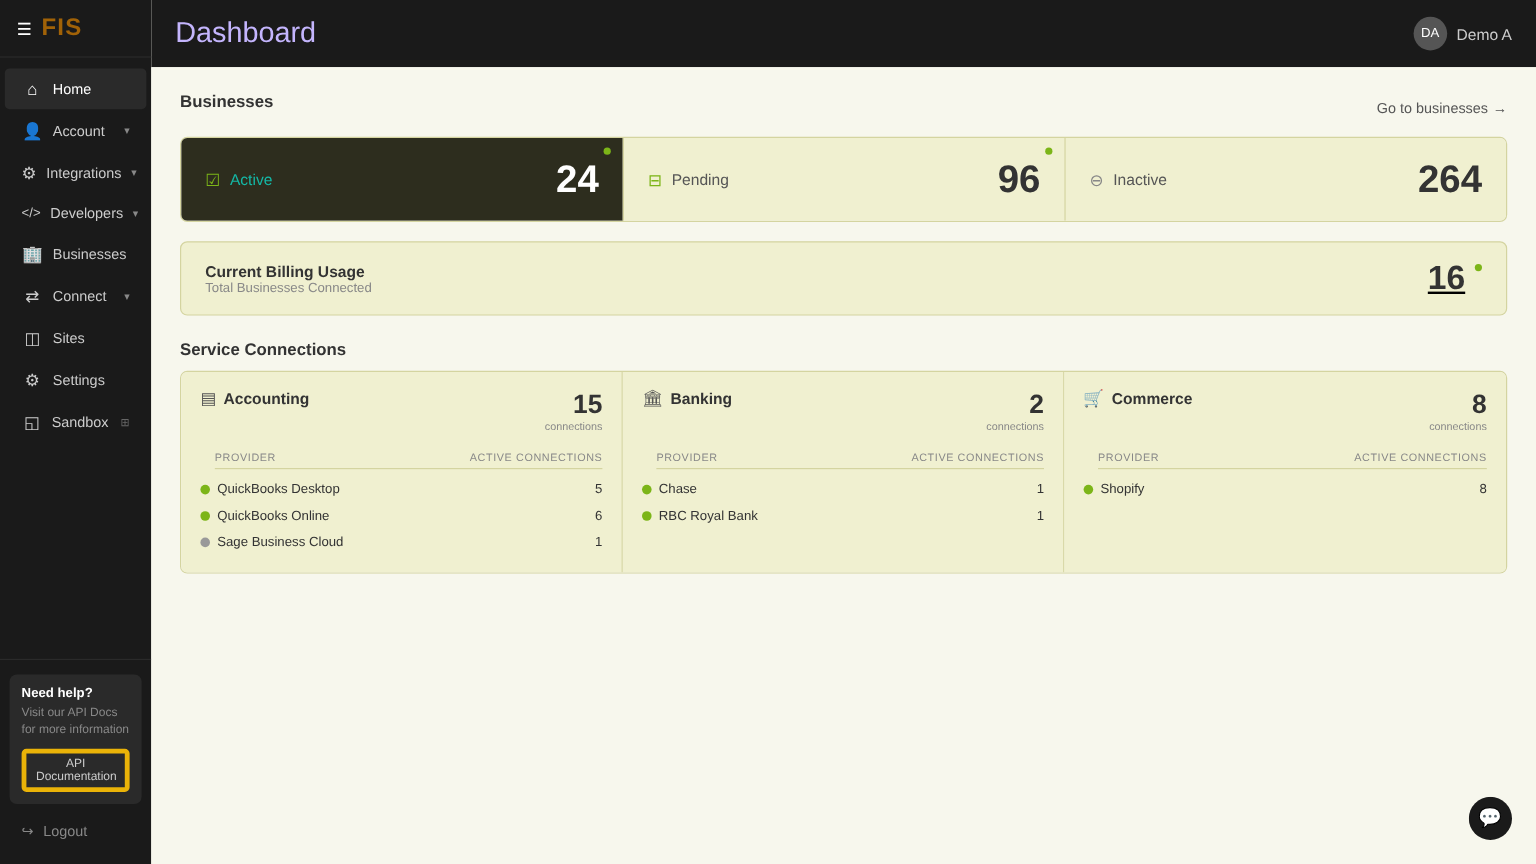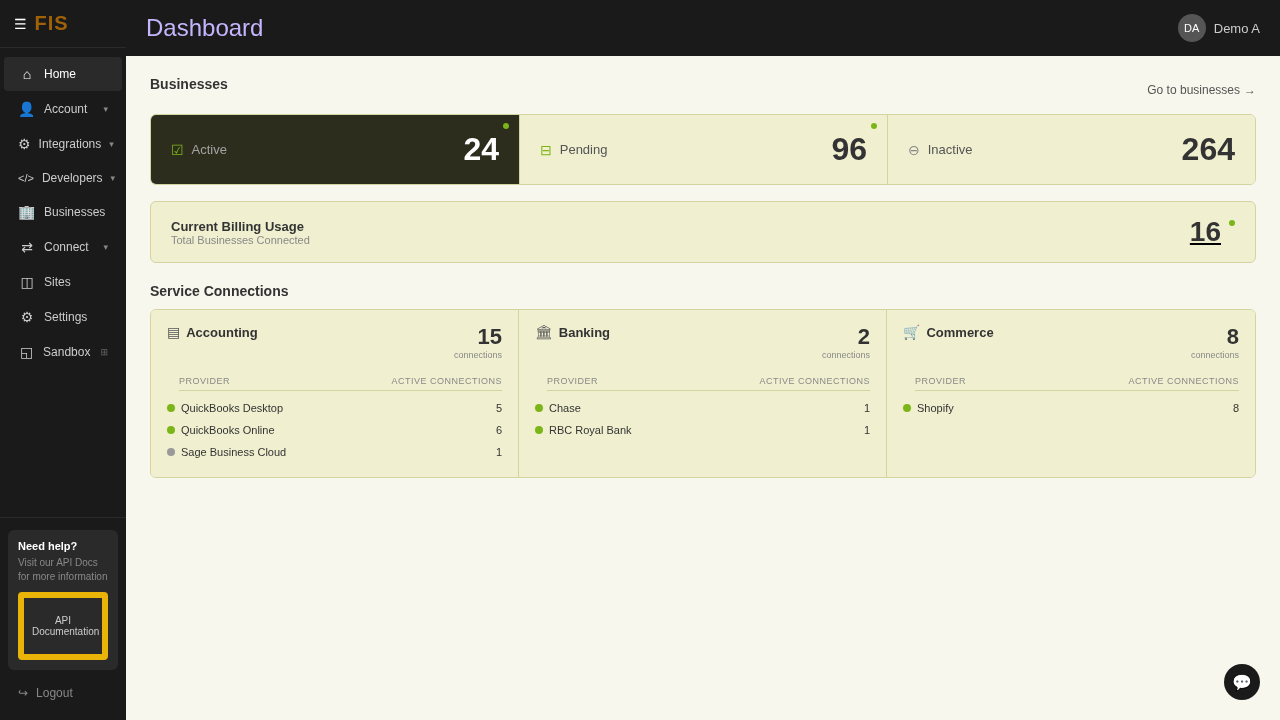--- a/index.html
+++ b/index.html
@@ -59,24 +59,24 @@
     .need-help-box {
       background: #2a2a2a;
       border-radius: 6px;
       padding: 10px;
       margin-bottom: 8px;
     }
     .need-help-title { color: #fff; font-size: 11px; font-weight: 600; margin-bottom: 4px; }
     .need-help-desc { color: #888; font-size: 10px; line-height: 1.4; margin-bottom: 8px; }
     .api-docs-btn {
       background: transparent;
-      border: 6px solid #eab308;
+      border: 4px solid #eab308;
       color: #ccc;
       font-size: 10px;
-      padding: 17px 8px;
+      padding: 3px 8px;
       border-radius: 4px;
       cursor: pointer;
       width: 100%;
     }
     .logout-item {
       display: flex;
       align-items: center;
       gap: 8px;
       padding: 8px 10px;
       color: #888;
@@ -188,21 +188,21 @@
       border-left: 1px solid #d4d4a0;
     }
 
     .biz-card-left {
       display: flex;
       align-items: center;
       gap: 8px;
     }
     .biz-card-icon { font-size: 14px; }
     .biz-card-label { font-size: 13px; font-weight: 500; }
-    .biz-card.active-card .biz-card-label { color: #a3a3a3; }
+    .biz-card.active-card .biz-card-label { color: #14b8a6; }
     .biz-card.pending-card .biz-card-label { color: #555; }
     .biz-card.inactive-card .biz-card-label { color: #555; }
     .biz-card-number {
       font-size: 32px;
       font-weight: 700;
     }
     .biz-card.active-card .biz-card-number { color: #fff; }
     .biz-card.pending-card .biz-card-number { color: #333; }
     .biz-card.inactive-card .biz-card-number { color: #333; }
     .biz-card-dot {

